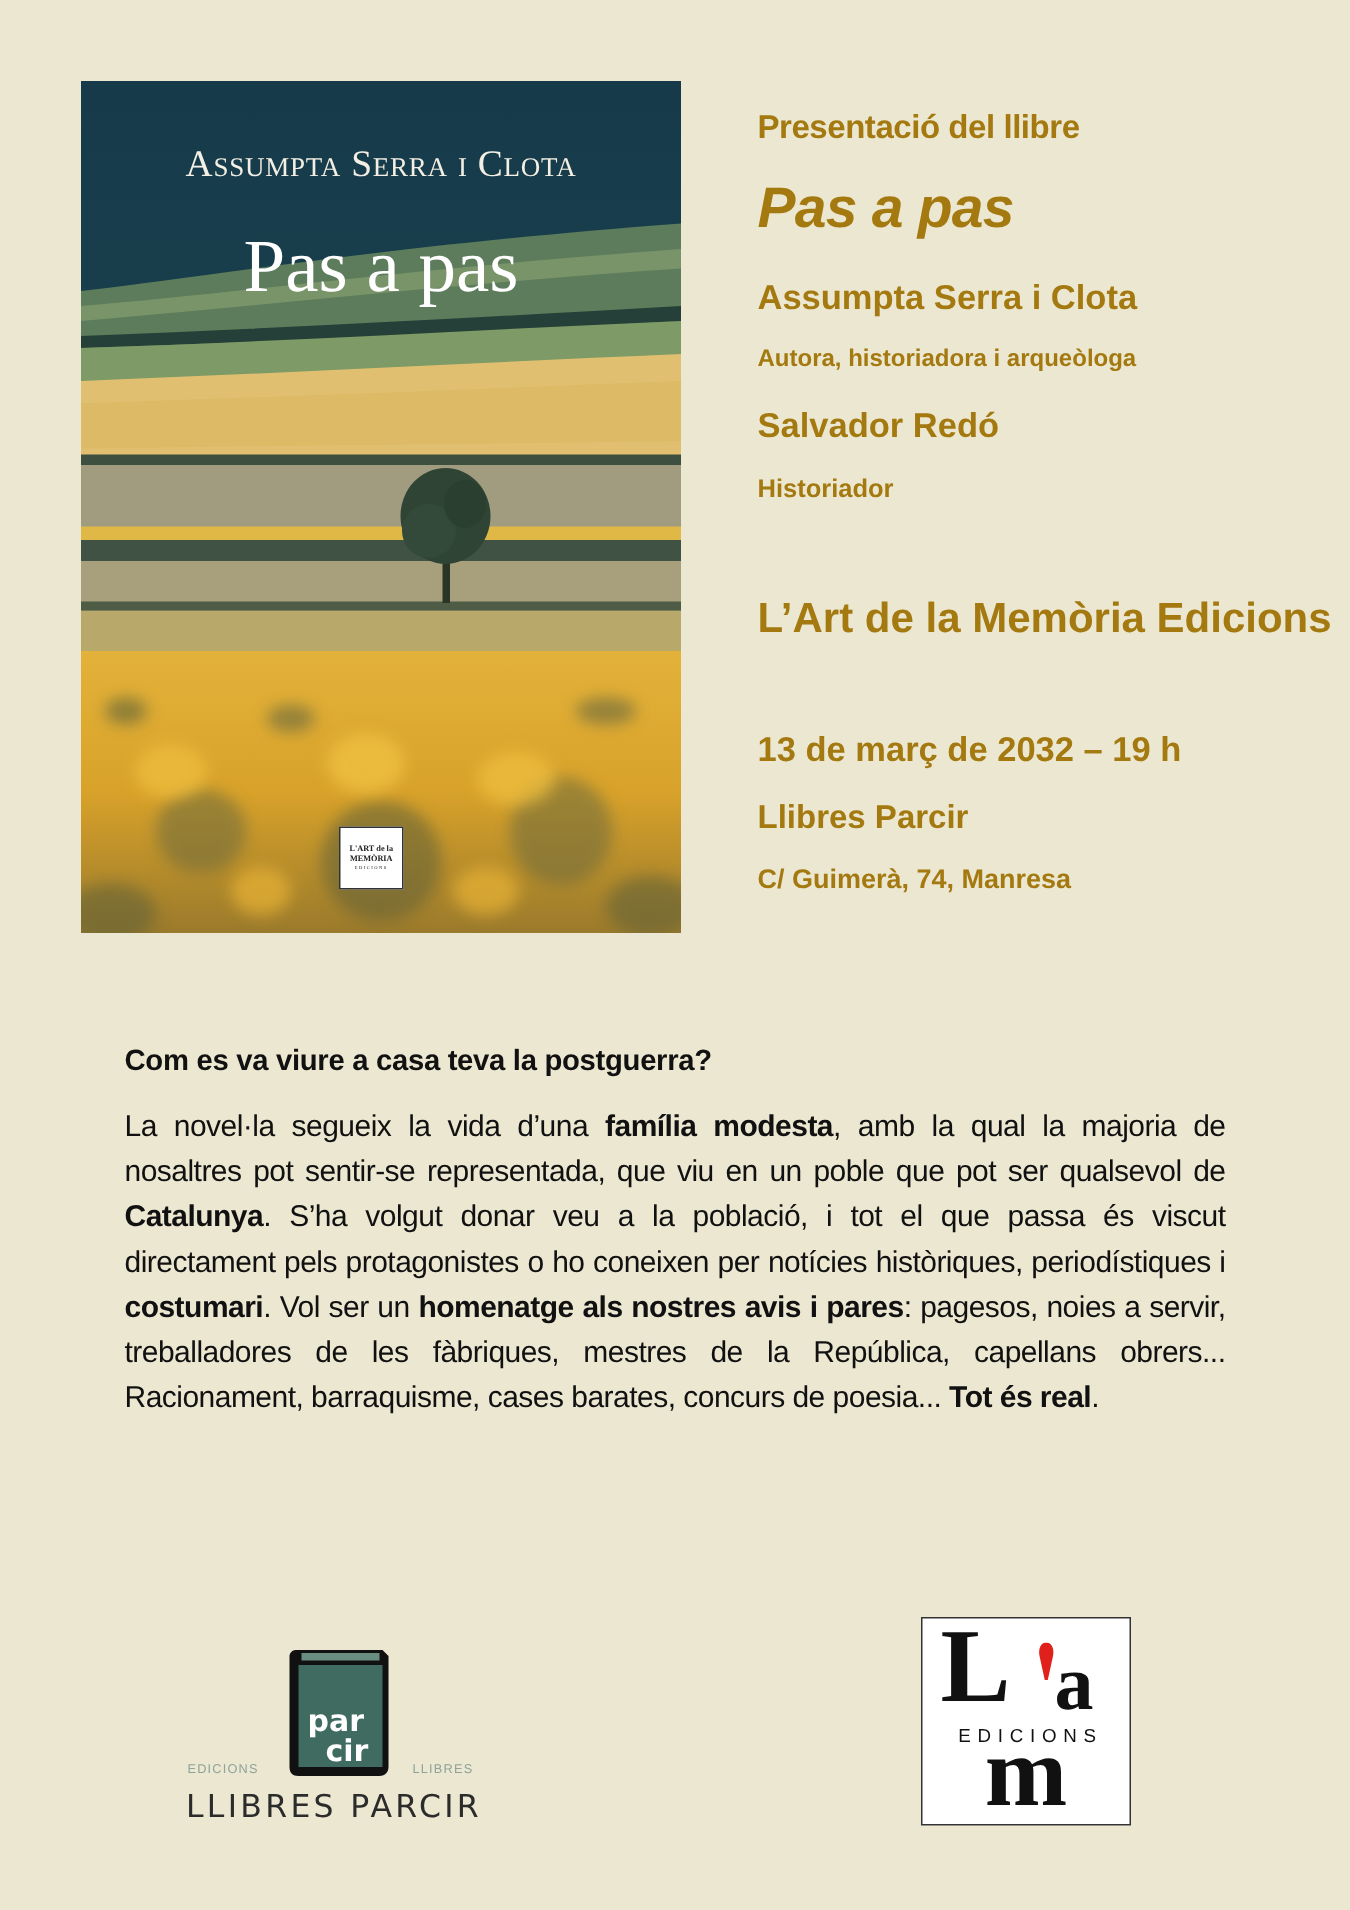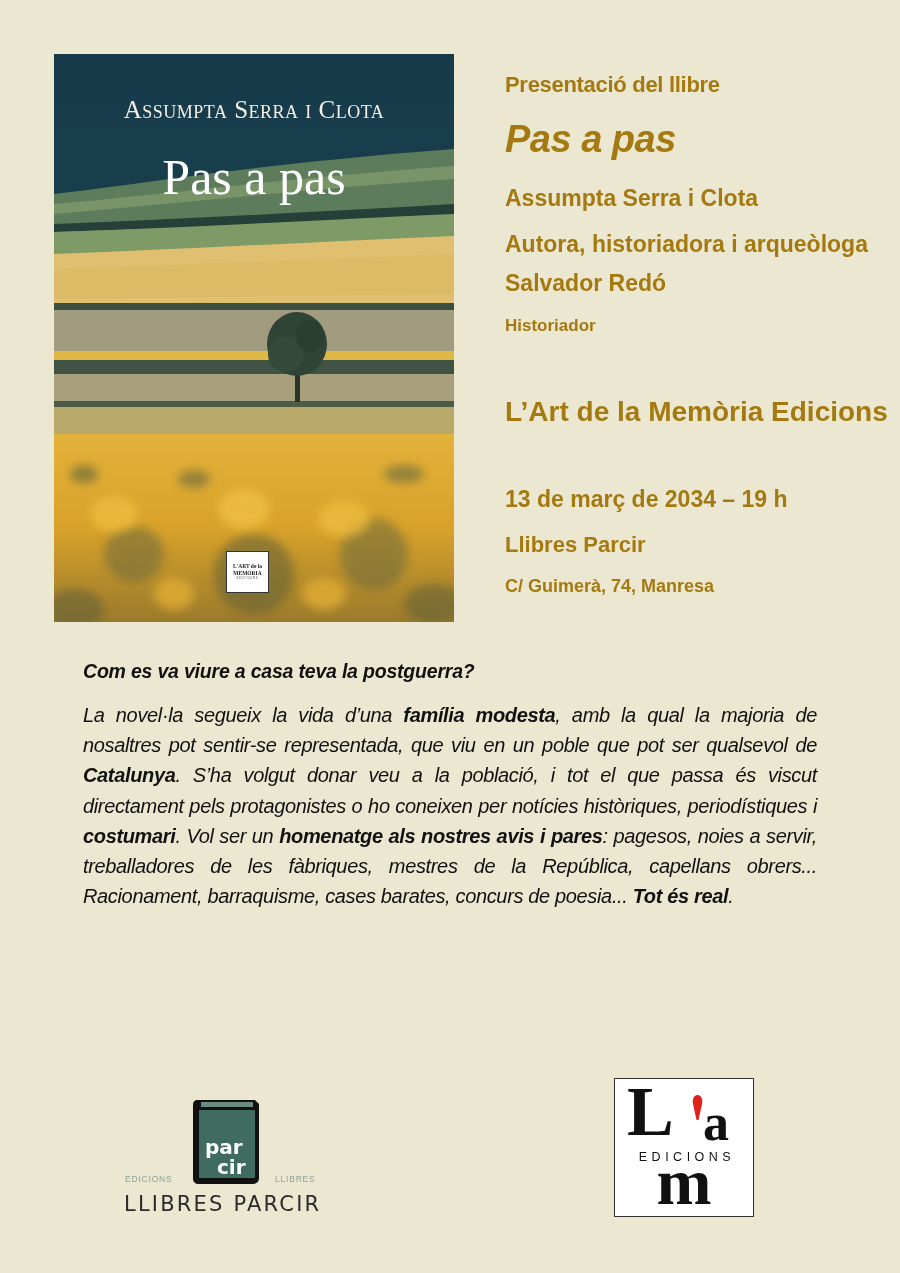--- a/index.html
+++ b/index.html
@@ -50,30 +50,30 @@
   .cover-logo .l1 { font-size: 5.5px; font-weight: bold; }
   .cover-logo .l2 { font-size: 5.5px; font-weight: bold; margin-top: 1px; }
   .cover-logo .l3 { font-size: 3px; letter-spacing: 1px; margin-top: 1px; }
 
   
   .info { position: absolute; left: 489px; top: 0; width: 400px; color: #a47a10; }
   .info .line { position: absolute; left: 16px; white-space: nowrap; font-weight: bold; }
   .pre-title { top: 72px; font-size: 22px; letter-spacing: -0.3px; }
   .book-title { top: 118px; font-size: 38px; font-style: italic; letter-spacing: -0.5px; }
   .author1 { top: 185px; font-size: 23px; }
-  .role1 { top: 231px; font-size: 23px; }
+  .role1 { top: 231px; font-size: 16px; }
   .author2 { top: 270px; font-size: 23px; }
   .role2 { top: 316px; font-size: 17px; }
   .publisher { top: 396px; font-size: 28px; }
   .date { top: 486px; font-size: 23px; }
   .venue { top: 532px; font-size: 22px; }
   .address { top: 576px; font-size: 18px; }
 
   
-  .blurb { position: absolute; left: 83px; top: 660px; width: 734px; font-style: italic; }
+  .blurb { position: absolute; left: 83px; top: 696px; width: 734px; }
   .blurb h2 {
     font-size: 19.5px; font-weight: bold; color: #111;
     font-family: "Liberation Sans", sans-serif;
     letter-spacing: -0.2px;
     margin-bottom: 17px;
   }
   .blurb p {
     font-size: 20px;
     line-height: 30.2px;
     text-align: justify;
@@ -207,21 +207,21 @@
 </div>
 
 <div class="info">
   <div class="line pre-title">Presentació del llibre</div>
   <div class="line book-title">Pas a pas</div>
   <div class="line author1">Assumpta Serra i Clota</div>
   <div class="line role1">Autora, historiadora i arqueòloga</div>
   <div class="line author2">Salvador Redó</div>
   <div class="line role2">Historiador</div>
   <div class="line publisher">L’Art de la Memòria Edicions</div>
-  <div class="line date">13 de març de 2034 – 19 h</div>
+  <div class="line date">13 de març de 2032 – 19 h</div>
   <div class="line venue">Llibres Parcir</div>
   <div class="line address">C/ Guimerà, 74, Manresa</div>
 </div>
 
 <div class="blurb">
   <h2>Com es va viure a casa teva la postguerra?</h2>
   <p><span>La novel·la segueix la vida d’una </span><b>família modesta</b><span>, amb la qual la majoria de nosaltres pot sentir-se representada, que viu en un poble que pot ser qualsevol de </span><b>Catalunya</b><span>. S’ha volgut donar veu a la població, i tot el que passa és viscut directament pels protagonistes o ho coneixen per notícies històriques, periodístiques i </span><b>costumari</b><span>. Vol ser un </span><b>homenatge als nostres avis i pares</b><span>: pagesos, noies a servir, treballadores de les fàbriques, mestres de la República, capellans obrers... Racionament, barraquisme, cases barates, concurs de poesia... </span><b>Tot és real</b><span>.</span></p>
 </div>
 
 <div class="parcir">

